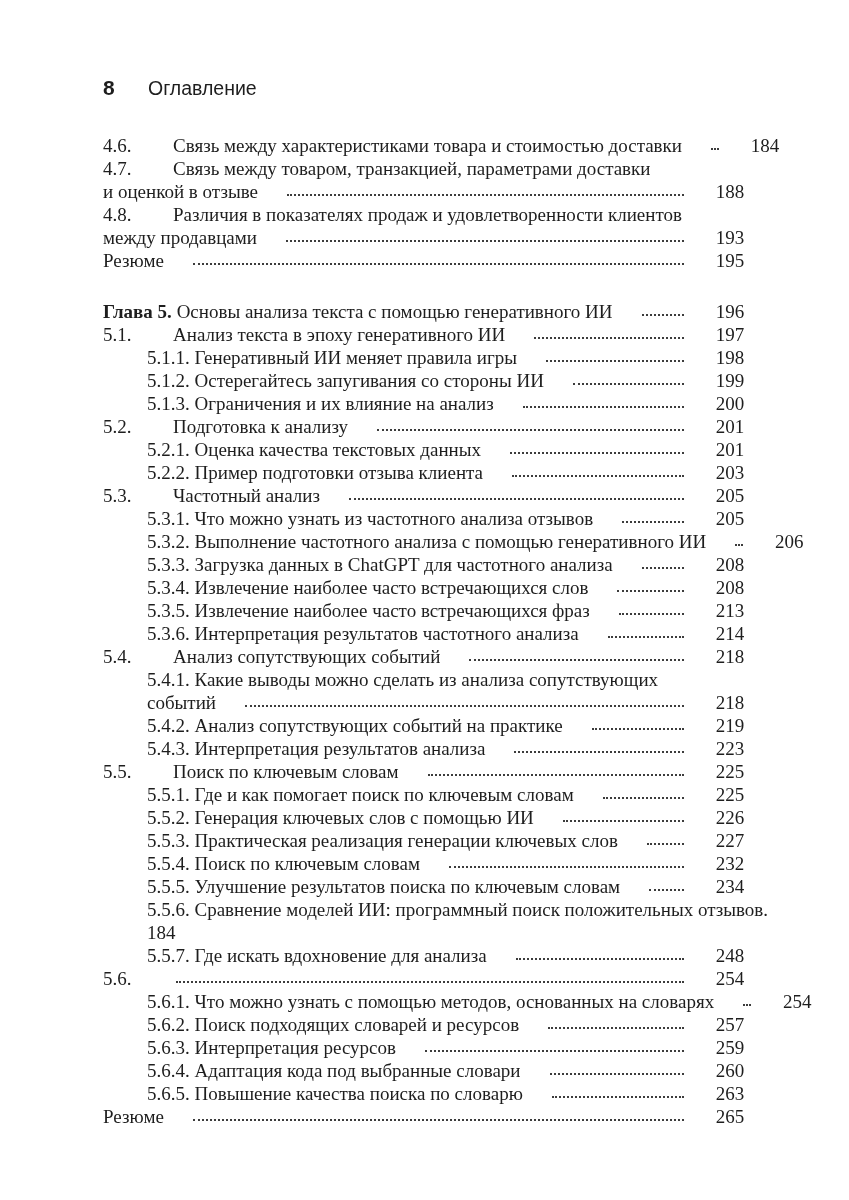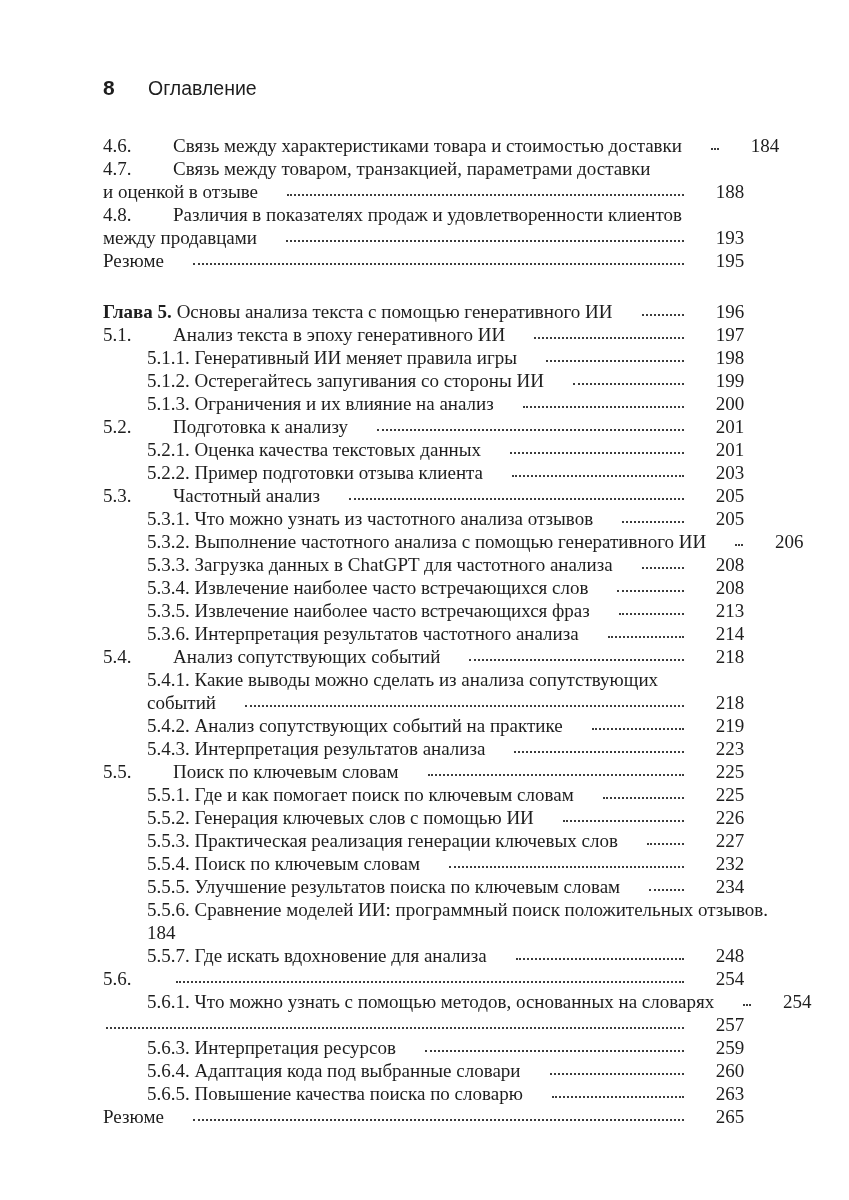--- a/index.html
+++ b/index.html
@@ -246,20 +246,21 @@
         <span class="num">5.6.</span>
         <span class="dots"></span>
         <span class="pg">254</span>
       </div>
       <div class="row l2">
         <span class="txt ind"><span>5.6.1.</span> <span>Что можно узнать с помощью методов, основанных на словарях</span></span>
         <span class="dots"></span>
         <span class="pg">254</span>
       </div>
       <div class="row l2">
+        <span class="txt ind"><span>5.6.2.</span> <span>Поиск подходящих словарей и ресурсов</span></span>
         <span class="dots"></span>
         <span class="pg">257</span>
       </div>
       <div class="row l2">
         <span class="txt ind"><span>5.6.3.</span> <span>Интерпретация ресурсов</span></span>
         <span class="dots"></span>
         <span class="pg">259</span>
       </div>
       <div class="row l2">
         <span class="txt ind"><span>5.6.4.</span> <span>Адаптация кода под выбранные словари</span></span>

